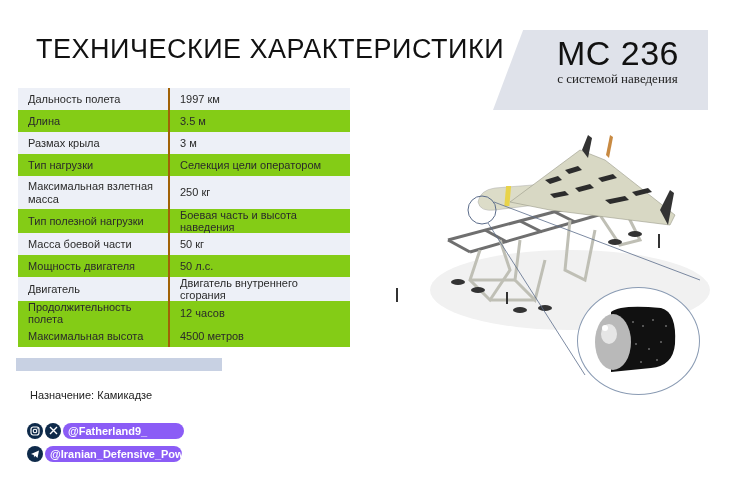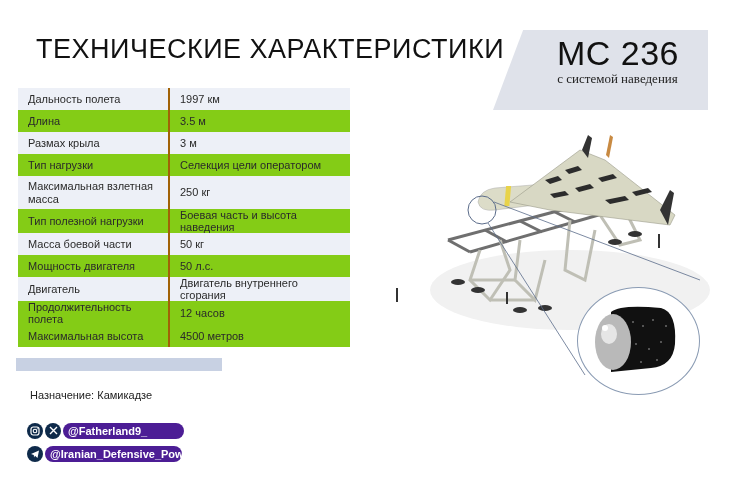--- a/index.html
+++ b/index.html
@@ -48,21 +48,21 @@
     }
 
     .social { position: absolute; left: 27px; top: 422px; }
     .social-row { display: flex; align-items: center; height: 17px; margin-bottom: 6px; }
     .icon-circle {
       width: 16px; height: 16px; border-radius: 50%; background: #0e2a4a;
       color: #fff; display: flex; align-items: center; justify-content: center;
       margin-right: 2px; font-size: 10px; font-weight: 700;
     }
     .handle-pill {
-      height: 16px; border-radius: 8px; background: #4c1d95; color: #fff;
+      height: 16px; border-radius: 8px; background: #8b5cf6; color: #fff;
       font-size: 11px; line-height: 16px; padding: 0 6px 0 5px; font-weight: 600;
     }
     .handle-pill.wide1 { width: 121px; }
     .handle-pill.wide2 { width: 137px; }
 
     .drone-area { position: absolute; left: 370px; top: 130px; width: 370px; height: 320px; }
     .zoom-circle {
       position: absolute; left: 577px; top: 287px; width: 123px; height: 108px;
       border-radius: 50%; border: 1px solid #8a9bb3; background: #fff;
     }

